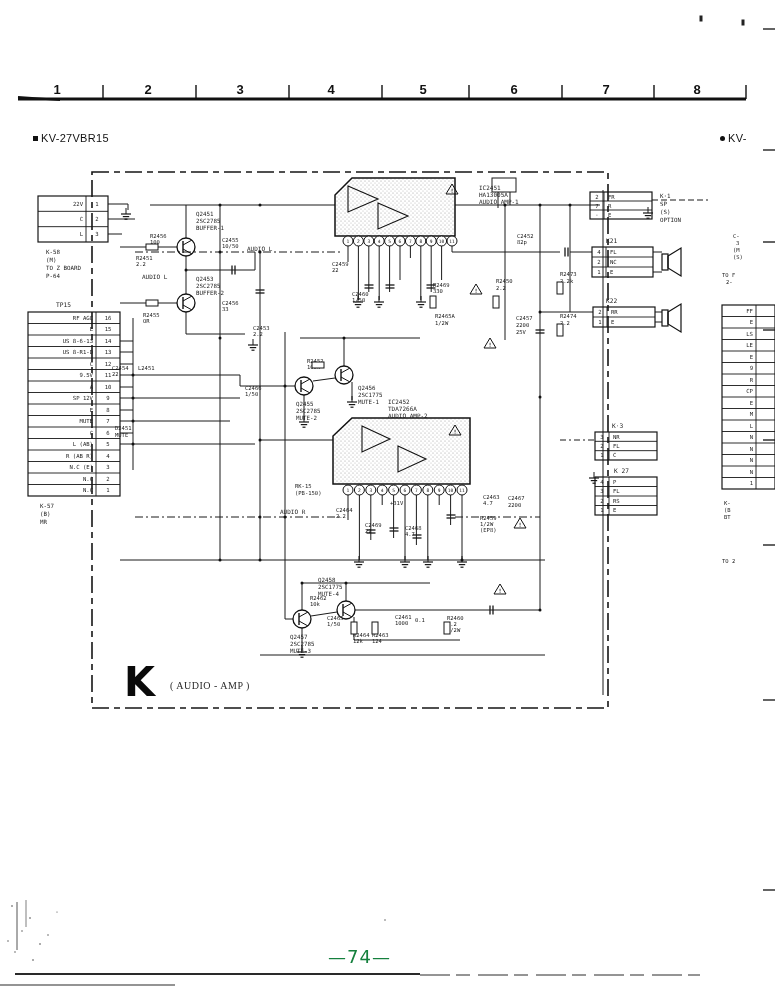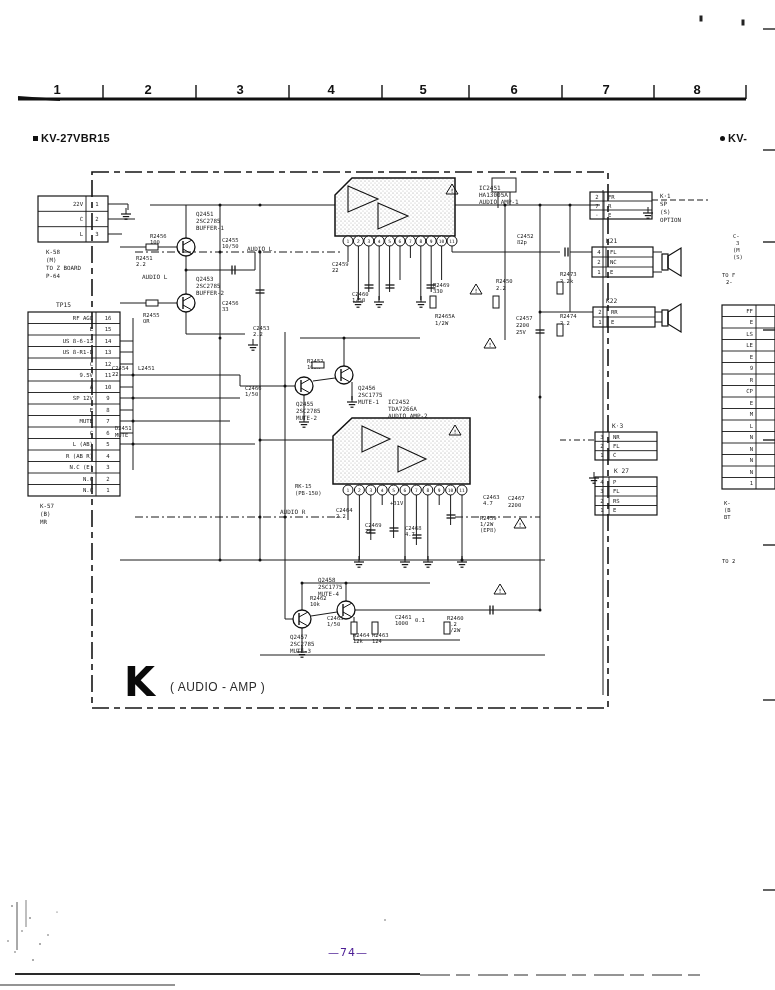--- a/index.html
+++ b/index.html
@@ -1,25 +1,25 @@
 <!DOCTYPE html>
 <html><head>
 <meta charset="utf-8">
 <style>
   html,body{margin:0;padding:0;background:#e8e8e8;}
   .page{position:relative;width:775px;height:990px;background:#fff;overflow:hidden;
         font-family:"DejaVu Sans",sans-serif;color:#151515;}
   .abs{position:absolute;}
-  .hdr{font-family:"Liberation Sans",sans-serif;font-weight:bold;font-size:11px;
+  .hdr{font-family:"Liberation Sans",sans-serif;font-weight:normal;font-size:11px;
        letter-spacing:.3px;color:#111;}
   .bullet-sq{display:inline-block;width:5px;height:5px;background:#111;margin-right:3px;vertical-align:1px;}
   .bullet-dot{display:inline-block;width:5px;height:5px;background:#111;border-radius:50%;margin-right:3px;vertical-align:1px;}
-  .pageno{font-family:"DejaVu Sans",sans-serif;font-size:11px;color:#4c1d95;letter-spacing:1px;}
+  .pageno{font-family:"DejaVu Sans",sans-serif;font-size:18px;color:#15803d;letter-spacing:1px;}
   .klabel{font-family:"DejaVu Sans",sans-serif;font-weight:bold;font-size:40px;color:#0a0a0a;line-height:1;}
-  .ksub{font-family:Liberation Sans, sans-serif;font-size:12px;color:#2a2a2a;letter-spacing:.5px;}
+  .ksub{font-family:Liberation Serif, serif;font-size:10px;color:#2a2a2a;letter-spacing:.5px;}
   svg{position:absolute;left:0;top:0;}
   svg text{font-family:"DejaVu Sans Mono",monospace;fill:#1c1c1c;}
   .ruler-num{font-family:"Liberation Sans",sans-serif;font-weight:bold;font-size:13px;fill:#111;}
 </style>
 </head>
 <body>
 
 <div class="page">
 
   <div class="abs hdr" style="left:33px;top:132px;"><span class="bullet-sq"></span><span>KV-27VBR15</span></div>

